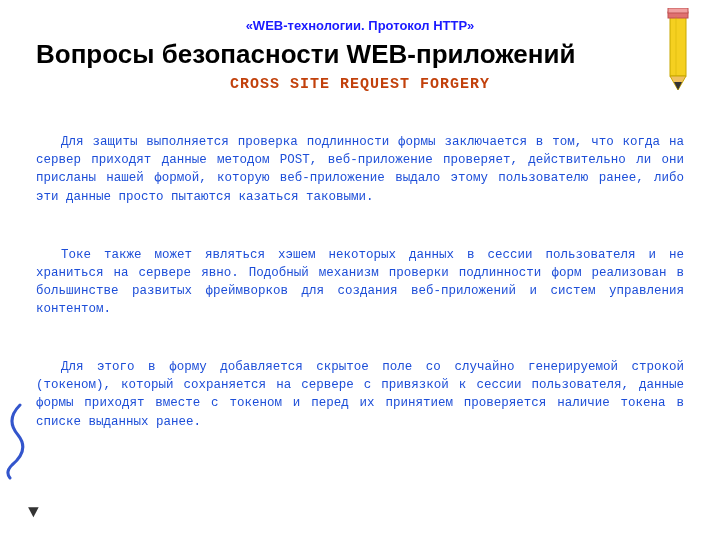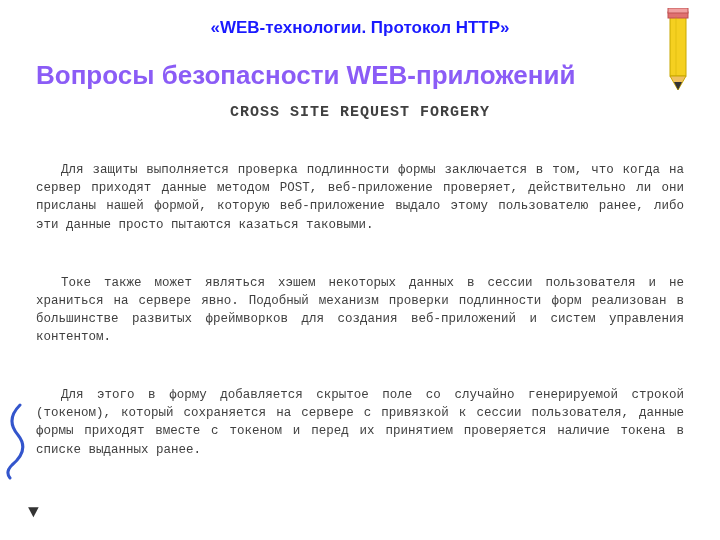--- a/index.html
+++ b/index.html
@@ -18,52 +18,52 @@
       height: 540px;
       background: #fff;
       position: relative;
       padding: 18px 36px 18px 36px;
     }
 
     
     .top-header {
       text-align: center;
       font-family: Arial, sans-serif;
-      font-size: 17px;
+      font-size: 13px;
       font-weight: bold;
       color: #1a1aff;
-      margin-bottom: 22px;
+      margin-bottom: 6px;
     }
 
     
     .main-title {
       font-family: Arial, sans-serif;
       font-size: 26px;
       font-weight: bold;
-      color: #8b5cf6;
+      color: #000000;
       line-height: 1.2;
-      margin-bottom: 13px;
+      margin-bottom: 6px;
     }
 
     
     .subtitle {
       font-family: 'Courier New', Courier, monospace;
       font-size: 15px;
       font-weight: bold;
       letter-spacing: 1px;
-      color: #404040;
+      color: #c2410c;
       text-align: center;
       margin-bottom: 10px;
     }
 
     
     .body-text {
       font-family: 'Courier New', Courier, monospace;
       font-size: 12.5px;
-      color: #404040;
+      color: #1d4ed8;
       line-height: 1.45;
       text-align: justify;
       margin-bottom: 6px;
       text-indent: 2em;
       margin-top: 40px;
     }
 
     
     .pencil-deco {
       position: absolute;

